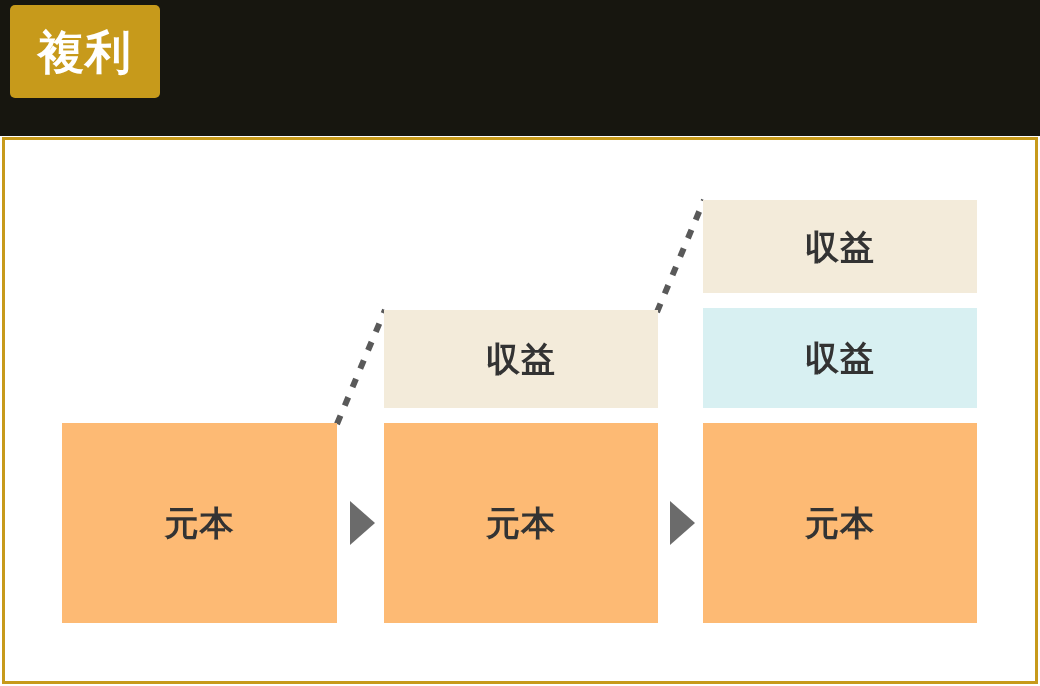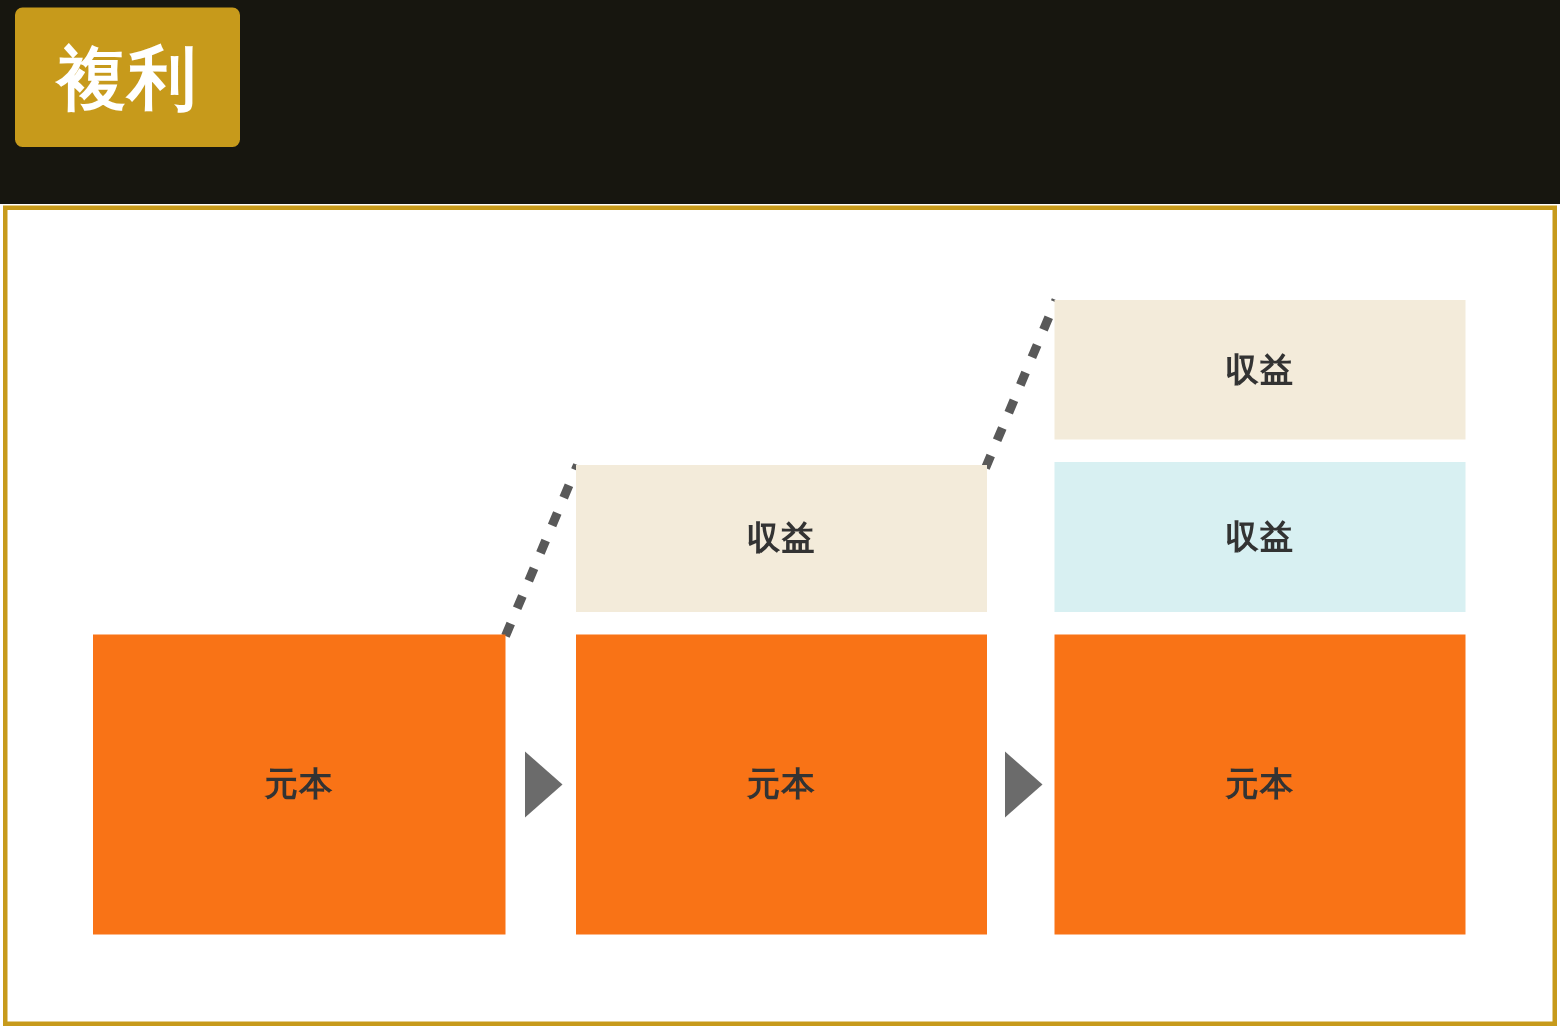--- a/index.html
+++ b/index.html
@@ -92,26 +92,26 @@
 
   .bar-seg {
     position: absolute;
     box-sizing: border-box;
     display: flex;
     align-items: center;
     justify-content: center;
   }
   .bar-seg .seg-label {
     color: #333333;
-    font-size: 22px;
+    font-size: 34px;
     font-weight: bold;
     letter-spacing: 1px;
     line-height: 1;
   }
-  .seg-principal { background: #f97316; }
+  .seg-principal { background: #fdba74; }
   .seg-return-cyan { background: #d8f0f2; }
   .seg-return-beige { background: #f3ebda; }
 
   .arrow {
     position: absolute;
     width: 0;
     height: 0;
     border-top: 22px solid transparent;
     border-bottom: 22px solid transparent;
     border-left: 25px solid #6b6b6b;

